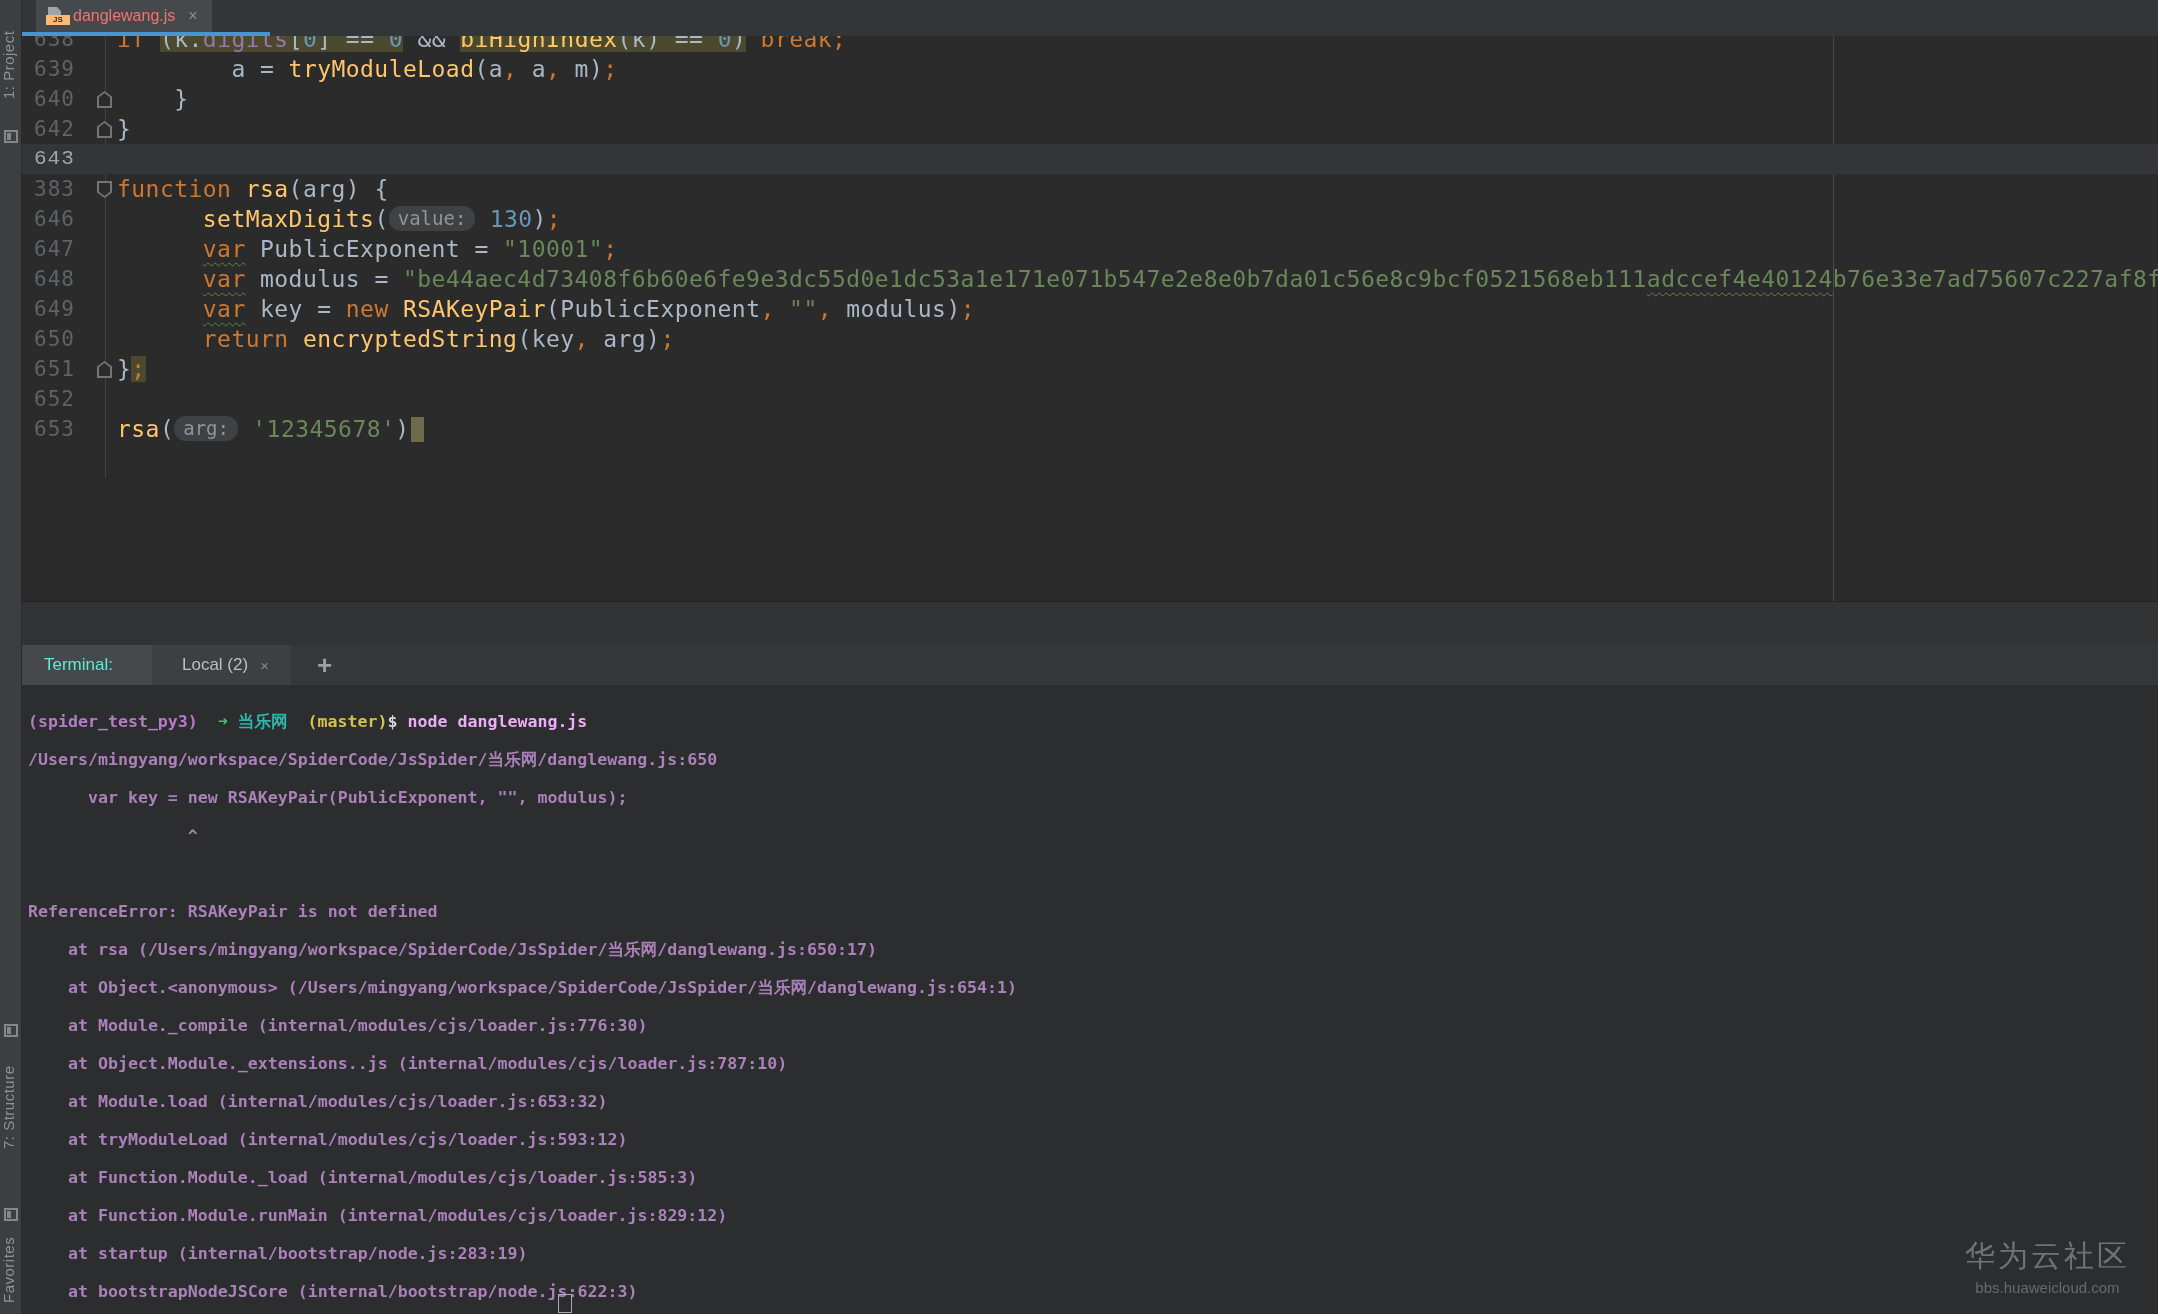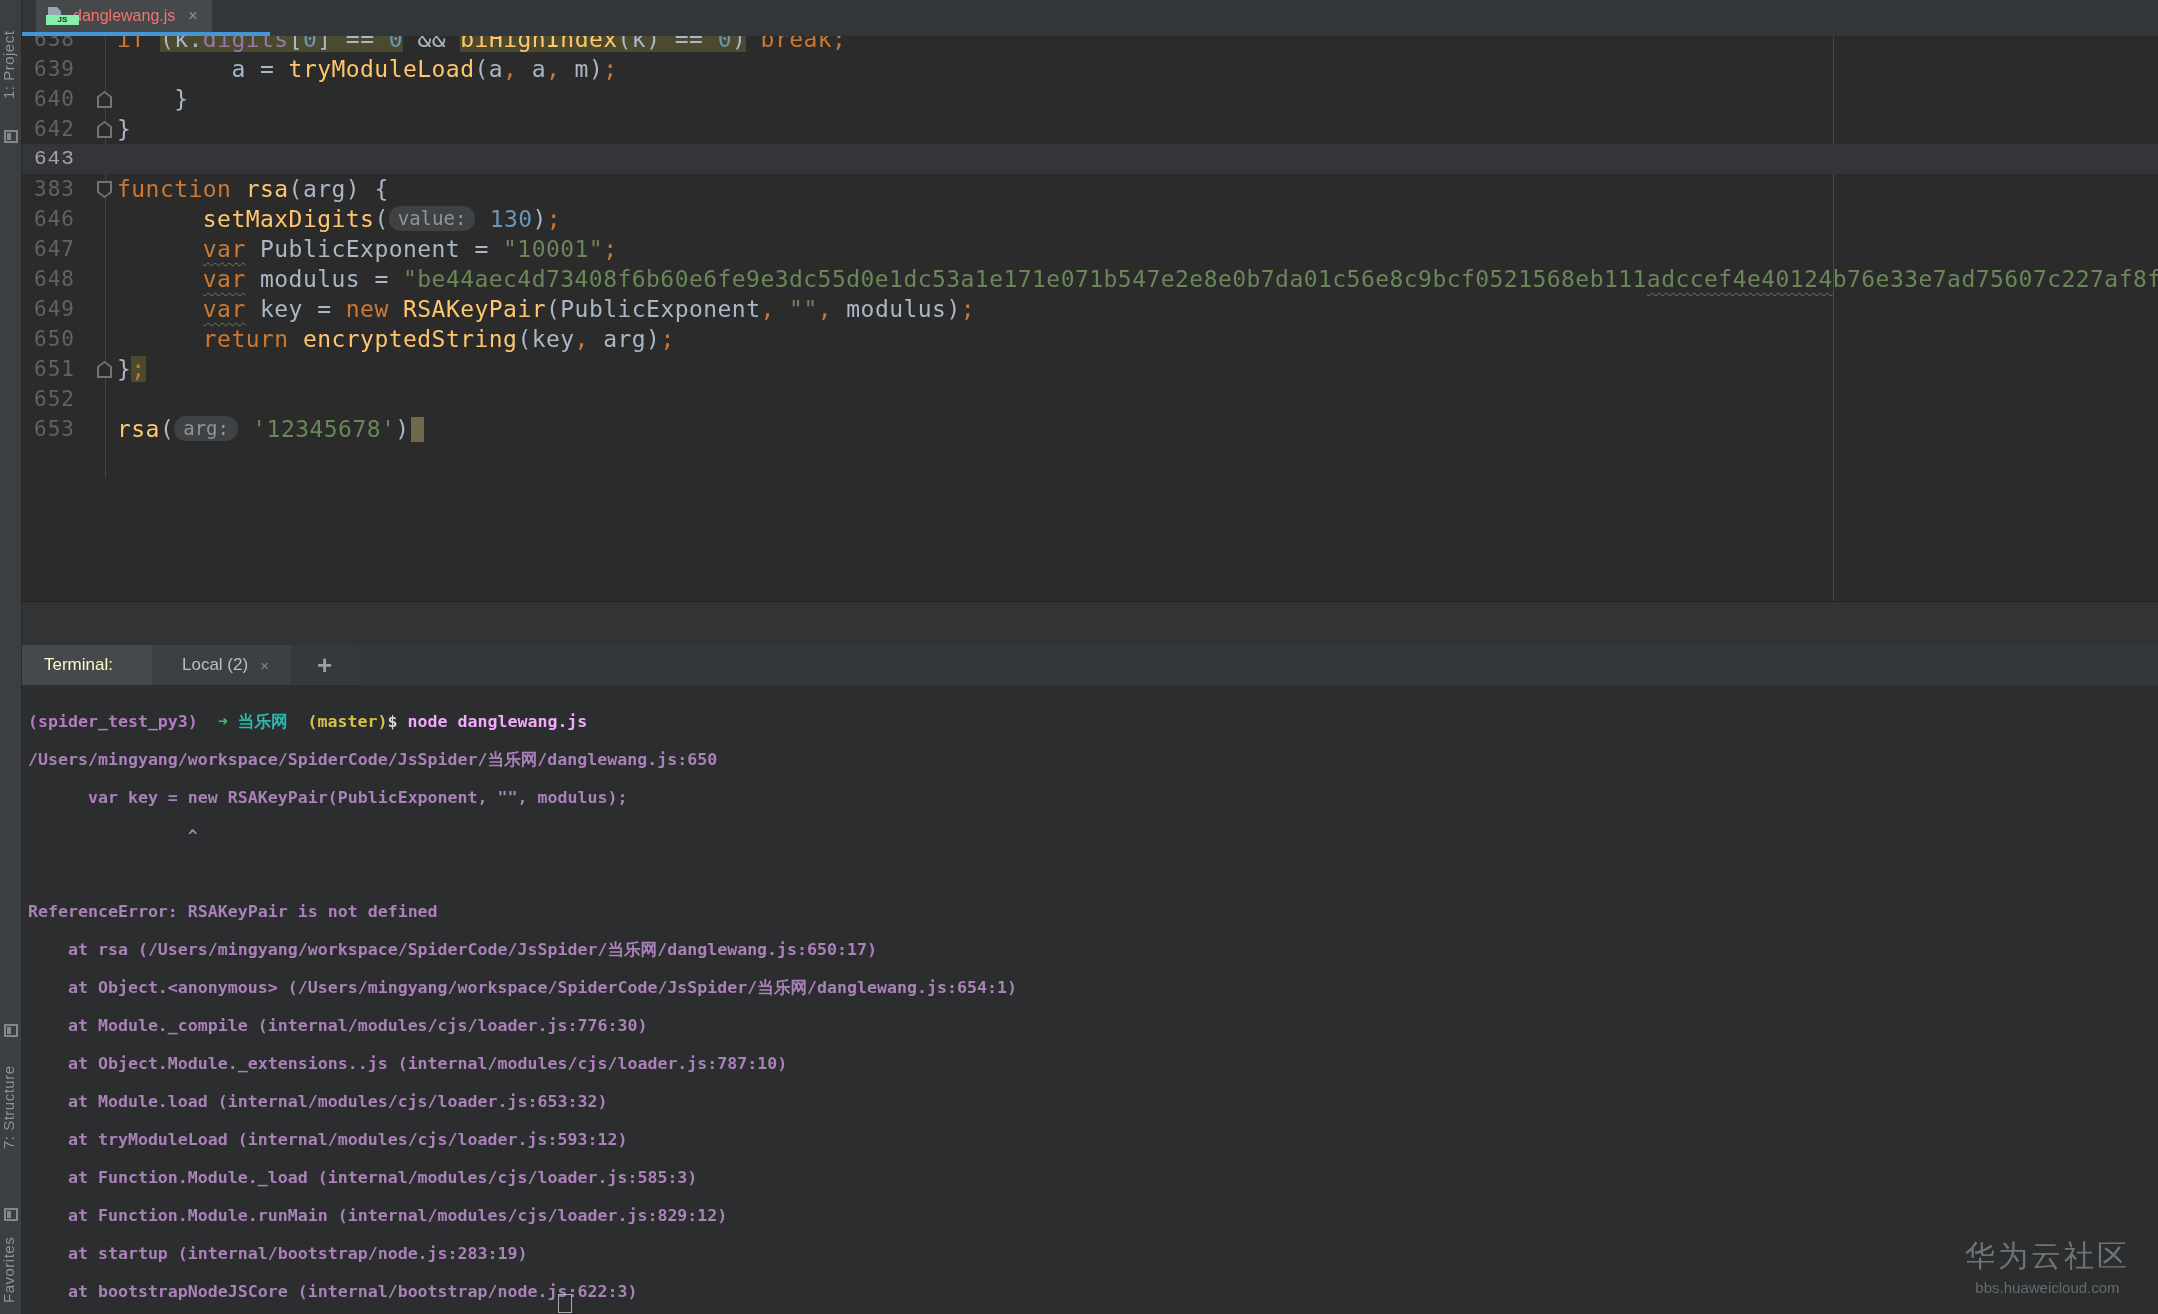--- a/index.html
+++ b/index.html
@@ -19,21 +19,21 @@
   
   .tabbar { position:absolute; left:22px; top:0; right:0; height:36px; background:#333639; z-index:20; }
   .tab { position:absolute; left:14px; top:0; height:32px; display:flex; align-items:center;
          background:#46494c; padding:0 14px 0 10px; gap:9px; }
   .tab-label { color:#f0756f; font:16px "Liberation Sans", sans-serif; }
   .tab-close { color:#8c9093; font:16px "Liberation Sans", sans-serif; margin-left:4px; }
   .tab-underline { position:absolute; left:0; top:32px; width:248px; height:4px; background:#4696d4; }
   .jsicon { position:relative; width:18px; height:18px; }
   .jsicon .page { position:absolute; left:2px; top:0; width:13px; height:12px; background:#9aa5ad;
                   clip-path:polygon(0 0, 70% 0, 100% 35%, 100% 100%, 0 100%); }
-  .jsicon .badge { position:absolute; left:0; top:8px; width:33px; height:10px; background:#86efac;
+  .jsicon .badge { position:absolute; left:0; top:8px; width:24px; height:10px; background:#fdba74;
                    color:#2b2b2b; font:bold 8px "Liberation Sans", sans-serif; text-align:center; line-height:10px; }
 
   
   .editor { position:absolute; left:22px; top:36px; width:2136px; height:565px; background:#2b2b2b;
             overflow:hidden; z-index:10; }
   .fold-vline { position:absolute; left:83px; top:0; width:1px; height:442px; background:#3f4246; }
   .margin-guide { position:absolute; left:1811px; top:0; bottom:0; width:1px; background:#47494b; }
   .rows { position:relative; margin-top:-12px; }
   .row { position:relative; height:30px; line-height:30px; white-space:pre;
          font-size:23px; letter-spacing:.45px; }
@@ -59,21 +59,21 @@
   .caret-block { display:inline-block; width:13px; height:25px; background:#6f6b4a; vertical-align:-5px; margin-left:1px; }
 
   
   .gap { position:absolute; left:22px; top:601px; right:0; height:44px; background:#313335;
          border-top:1px solid #242426; z-index:10; }
 
   
   .termbar { position:absolute; left:22px; top:645px; right:0; height:40px; background:#36393c;
              display:flex; align-items:stretch; z-index:10; font-family:"Liberation Sans", sans-serif; }
   .term-label-seg { width:130px; background:#45494c; display:flex; align-items:center; padding-left:22px;
-                    color:#fef9c3; font-size:17px; }
+                    color:#5eead4; font-size:17px; }
   .term-tab { display:flex; align-items:center; gap:12px; padding:0 22px 0 30px; background:#3c4043;
               color:#bcbfc1; font-size:17px; }
   .term-tab .x { color:#85898c; font-size:15px; }
   .term-plus { display:flex; align-items:center; padding:0 26px; color:#9b9fa2; font-size:26px; font-weight:bold; }
   .termbar-rest { flex:1; background:#34373a; }
 
   
   .terminal { position:absolute; left:22px; top:685px; right:0; bottom:0; background:#2b2d2e;
               padding:18px 0 0 6px; font-weight:bold; font-size:16.6px; line-height:38px;
               white-space:pre; z-index:10; }

